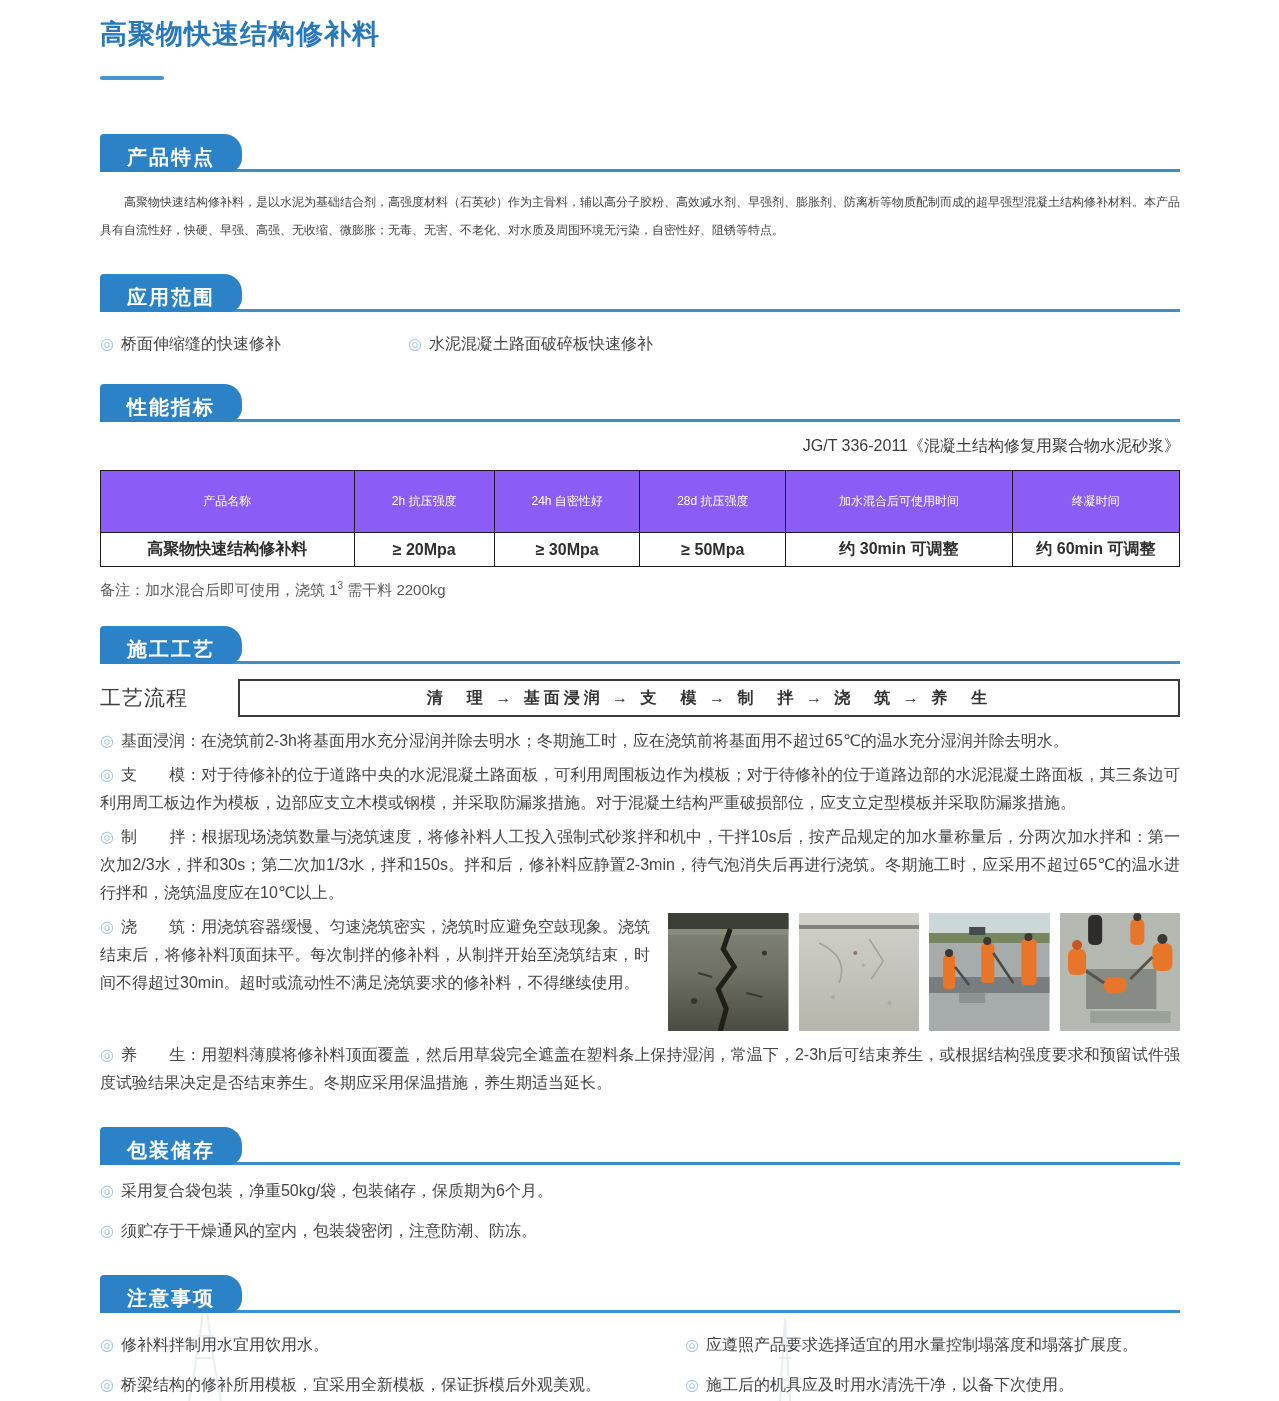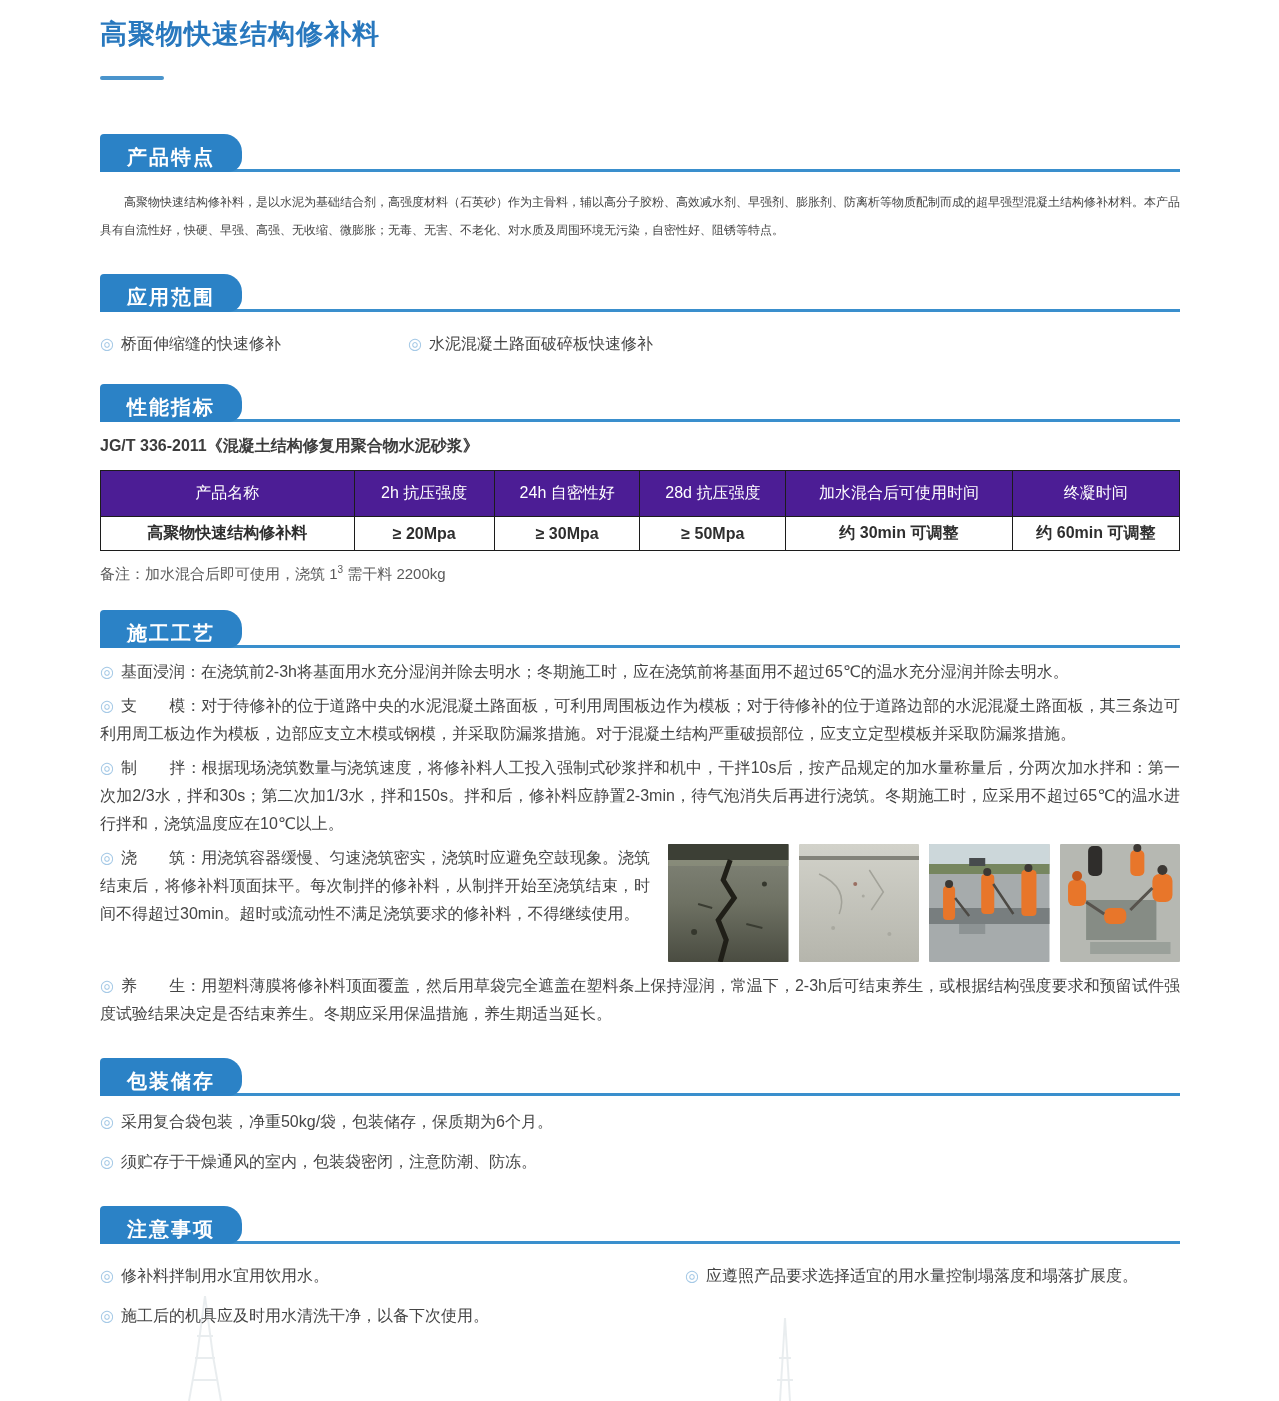--- a/index.html
+++ b/index.html
@@ -24,24 +24,24 @@
 
   
   .para { margin-top:16px; font-size:12px; line-height:28px; color:#454545; text-indent:2em; text-align:justify; }
   .bul { color:#a5c9e6; font-size:16px; margin-right:7px; }
   .bullet-line { font-size:16px; line-height:28px; color:#454545; }
 
   .app-row { display:flex; margin-top:18px; }
   .app-row .bullet-line:first-child { width:308px; }
 
   
-  .standard { margin-top:14px; text-align:left; font-size:16px; color:#3c3c3c;font-weight:bold; }
+  .standard { margin-top:14px; text-align:right; font-size:16px; color:#3c3c3c; }
   table.perf { width:100%; margin-top:13px; border-collapse:collapse; }
-  table.perf th { background:#4c1d95; color:#ffffff; font-size:16px; font-weight:normal;
-                  padding:12px 4px; border:1.5px solid #1c1c1c; }
+  table.perf th { background:#8b5cf6; color:#ffffff; font-size:12px; font-weight:normal;
+                  padding:22px 4px; border:1.5px solid #1c1c1c; }
   table.perf td { font-size:16px; font-weight:bold; color:#2e2e2e; text-align:center;
                   padding:6px 4px; border:1.5px solid #1c1c1c; }
   .col0{width:23.5%}.col1{width:13%}.col2{width:13.5%}.col3{width:13.5%}.col4{width:21%}.col5{width:15.5%}
   .note { margin-top:13px; font-size:15px; color:#5a5a5a; }
   .note sup { font-size:10px; }
 
   
   .flow-row { margin-top:15px; display:flex; align-items:center; }
   .flow-label { width:138px; font-size:21px; color:#3d3d3d; letter-spacing:1px; flex:none; }
   .flow-box { flex:1; border:2px solid #3a3a3a; height:38px; line-height:34px; text-align:center;
@@ -121,20 +121,24 @@
       </tbody>
     </table>
     <p class="note"><span>备注：加水混合后即可使用，浇筑 1</span><sup>3</sup><span> 需干料 2200kg</span></p>
   </div>
 
   <div class="m-perf">
     <div class="sec-head">
       <div class="sec-line"></div>
       <div class="sec-badge">施工工艺</div>
     </div>
+    <div class="flow-row">
+      <div class="flow-label">工艺流程</div>
+      <div class="flow-box">清　理 → 基面浸润 → 支　模 → 制　拌 → 浇　筑 → 养　生</div>
+    </div>
     <div class="steps">
       <p class="step"><span class="bul">◎</span><span>基面浸润：在浇筑前2-3h将基面用水充分湿润并除去明水；冬期施工时，应在浇筑前将基面用不超过65℃的温水充分湿润并除去明水。</span></p>
       <p class="step"><span class="bul">◎</span><span>支　　模：对于待修补的位于道路中央的水泥混凝土路面板，可利用周围板边作为模板；对于待修补的位于道路边部的水泥混凝土路面板，其三条边可利用周工板边作为模板，边部应支立木模或钢模，并采取防漏浆措施。对于混凝土结构严重破损部位，应支立定型模板并采取防漏浆措施。</span></p>
       <p class="step"><span class="bul">◎</span><span>制　　拌：根据现场浇筑数量与浇筑速度，将修补料人工投入强制式砂浆拌和机中，干拌10s后，按产品规定的加水量称量后，分两次加水拌和：第一次加2/3水，拌和30s；第二次加1/3水，拌和150s。拌和后，修补料应静置2-3min，待气泡消失后再进行浇筑。冬期施工时，应采用不超过65℃的温水进行拌和，浇筑温度应在10℃以上。</span></p>
 
       <div class="photo-strip">
         <div class="photo">
           <svg viewBox="0 0 120 118" preserveAspectRatio="none">
             <defs>
                 <linearGradient id="g1" x1="0" y1="0" x2="0" y2="1">
@@ -223,20 +227,21 @@
   </div>
 
   <div class="m-default">
     <div class="sec-head">
       <div class="sec-line"></div>
       <div class="sec-badge">注意事项</div>
     </div>
     <div class="prec-grid">
       <p class="bullet-line"><span class="bul">◎</span><span>修补料拌制用水宜用饮用水。</span></p>
       <p class="bullet-line"><span class="bul">◎</span><span>应遵照产品要求选择适宜的用水量控制塌落度和塌落扩展度。</span></p>
+      <p class="bullet-line"><span class="bul">◎</span><span>桥梁结构的修补所用模板，宜采用全新模板，保证拆模后外观美观。</span></p>
       <p class="bullet-line"><span class="bul">◎</span><span>施工后的机具应及时用水清洗干净，以备下次使用。</span></p>
     </div>
 
   </div>
 
 </div>
 
 <div class="watermark wm1">
   <svg width="60" height="105" viewBox="0 0 60 105">
     <path d="M30 0 L22 60 L14 105 M30 0 L38 60 L46 105 M22 40 L38 40 M20 62 L40 62 M17 84 L43 84" stroke="#7e95a1" stroke-width="2" fill="none"></path>

